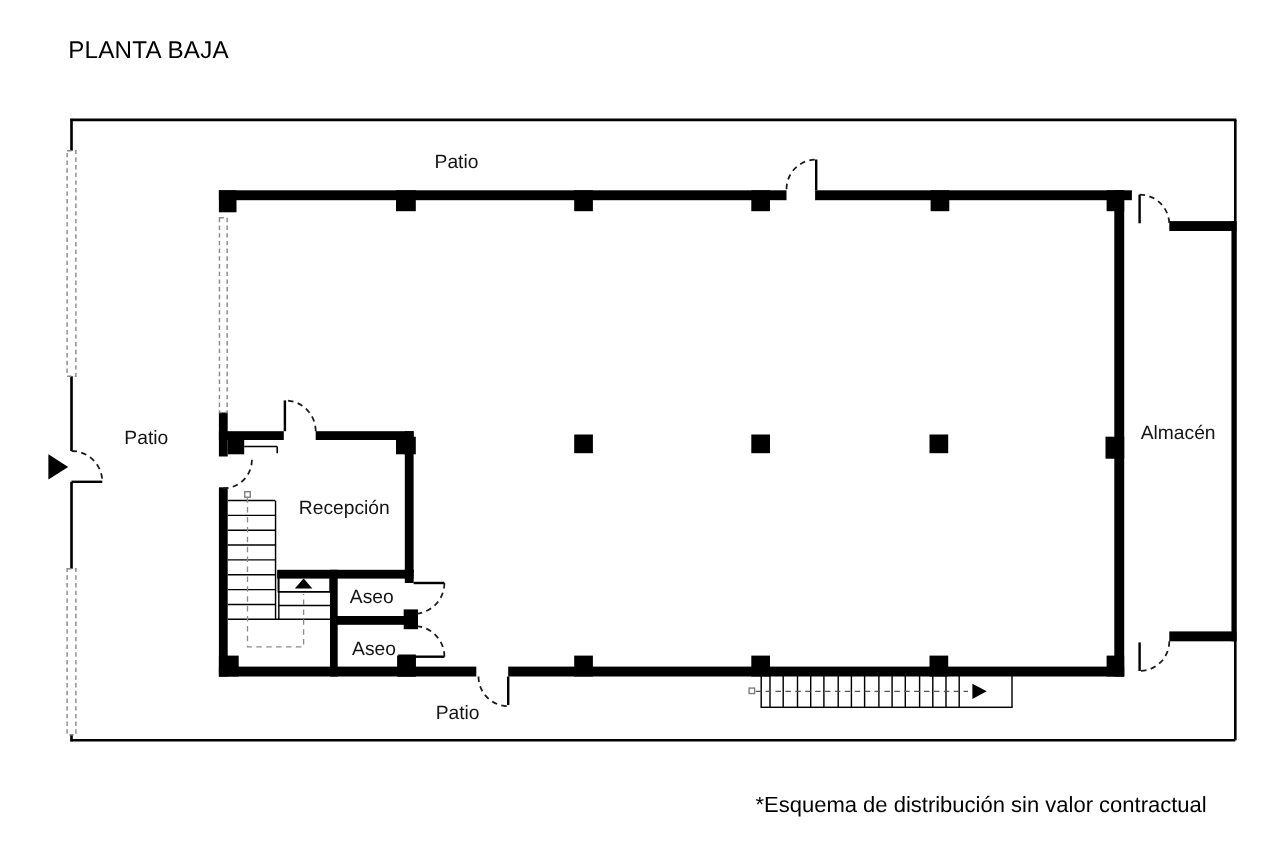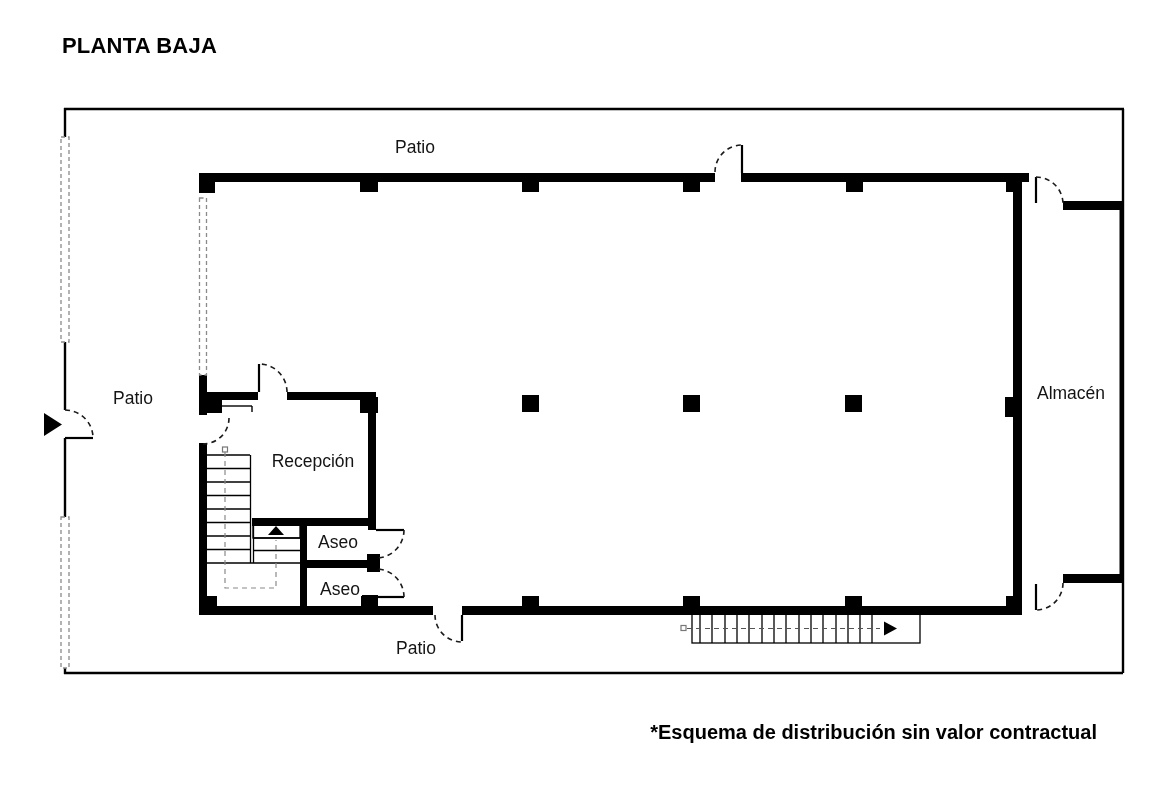--- a/index.html
+++ b/index.html
@@ -1,20 +1,20 @@
 <!DOCTYPE html>
 <html><head>
 <meta charset="utf-8">
 <style>
   html,body{margin:0;padding:0;background:#ffffff;}
   body{width:1170px;height:785px;position:relative;overflow:hidden;
        font-family:"Liberation Sans", sans-serif;color:#000;}
-  .page-title{position:absolute;left:62px;top:33px;font-size:22px;font-weight:bold;
+  .page-title{position:absolute;left:62px;top:33px;font-size:22px;font-weight:normal;
               letter-spacing:0.2px;}
-  .footnote{position:absolute;top:721px;right:73px;font-size:20px;font-weight:700;}
+  .footnote{position:absolute;top:721px;right:73px;font-size:20px;font-weight:400;}
   svg.plan{position:absolute;left:0;top:0;width:1170px;height:785px;}
   .room-label{font-family:"Liberation Sans", sans-serif;font-size:17.5px;fill:#141414;}
 </style>
 </head>
 <body>
 
 <div class="page-title">PLANTA BAJA</div>
 
 <svg class="plan" viewBox="0 0 1170 785" xmlns="http://www.w3.org/2000/svg">
 

